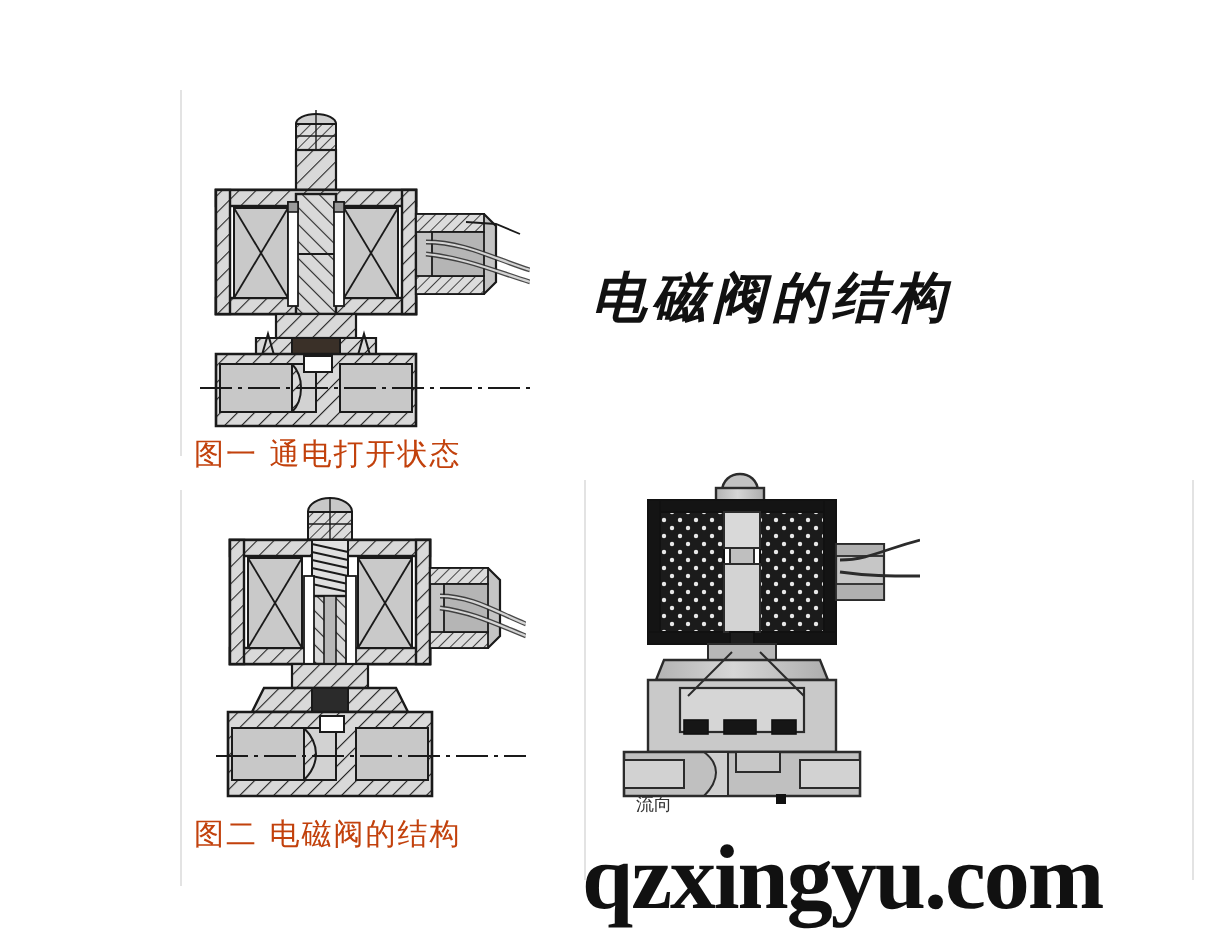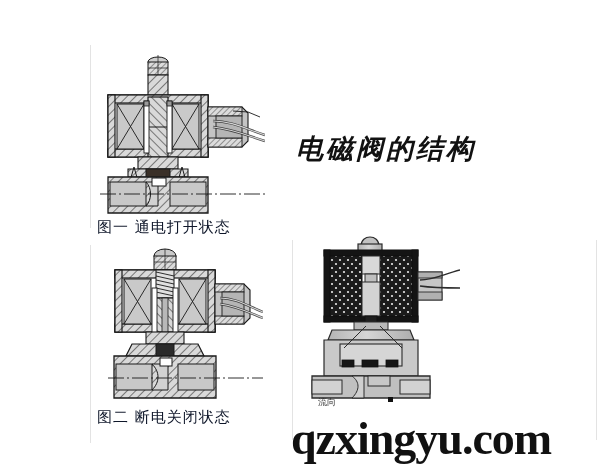--- a/index.html
+++ b/index.html
@@ -21,21 +21,21 @@
     position: absolute;
     background: #e3e3e3;
   }
   .fig {
     position: absolute;
   }
   .caption {
     position: absolute;
     font-family: "DejaVu Sans", sans-serif;
     font-size: 15px;
-    color: #0f172a;
+    color: #c2410c;
     white-space: nowrap;
     letter-spacing: 1px;
   }
   #title {
     position: absolute;
     left: 296px;
     top: 131px;
     font-family: "DejaVu Serif", serif;
     font-style: italic;
     font-weight: bold;
@@ -258,21 +258,21 @@
         <rect x="8" y="116" width="36" height="26" fill="#c8c8c8" stroke="#1a1a1a" stroke-width="1"></rect>
         <rect x="70" y="116" width="36" height="26" fill="#c8c8c8" stroke="#1a1a1a" stroke-width="1"></rect>
         <path d="M44 116 L60 116 L60 142 L44 142 C52 134, 52 124, 44 116 Z" fill="#d2d2d2" stroke="#1a1a1a" stroke-width="1"></path>
         <rect x="52" y="110" width="12" height="8" fill="#ffffff" stroke="#1a1a1a" stroke-width="1"></rect>
       </g>
 
       <line x1="0" y1="130" x2="155" y2="130" stroke="#1a1a1a" stroke-width="0.9" stroke-dasharray="16,3,2,3"></line>
     </svg>
   </div>
 
-  <div class="caption" style="left:97px; top:408px;">图二  断电关闭状态</div>
+  <div class="caption" style="left:97px; top:408px;">图二  电磁阀的结构</div>
 
   <div class="fig" style="left:310px; top:230px; width:150px; height:170px;">
     <svg width="150" height="170" viewBox="0 0 150 170">
       <defs>
         <pattern id="dots3" width="8" height="8" patternUnits="userSpaceOnUse">
           <rect width="8" height="8" fill="#1b1b1b"></rect>
           <circle cx="2" cy="2" r="1.1" fill="#e8e8e8"></circle>
           <circle cx="6" cy="6" r="1.1" fill="#e8e8e8"></circle>
         </pattern>
         <linearGradient id="g3" x1="0" y1="0" x2="1" y2="0">

